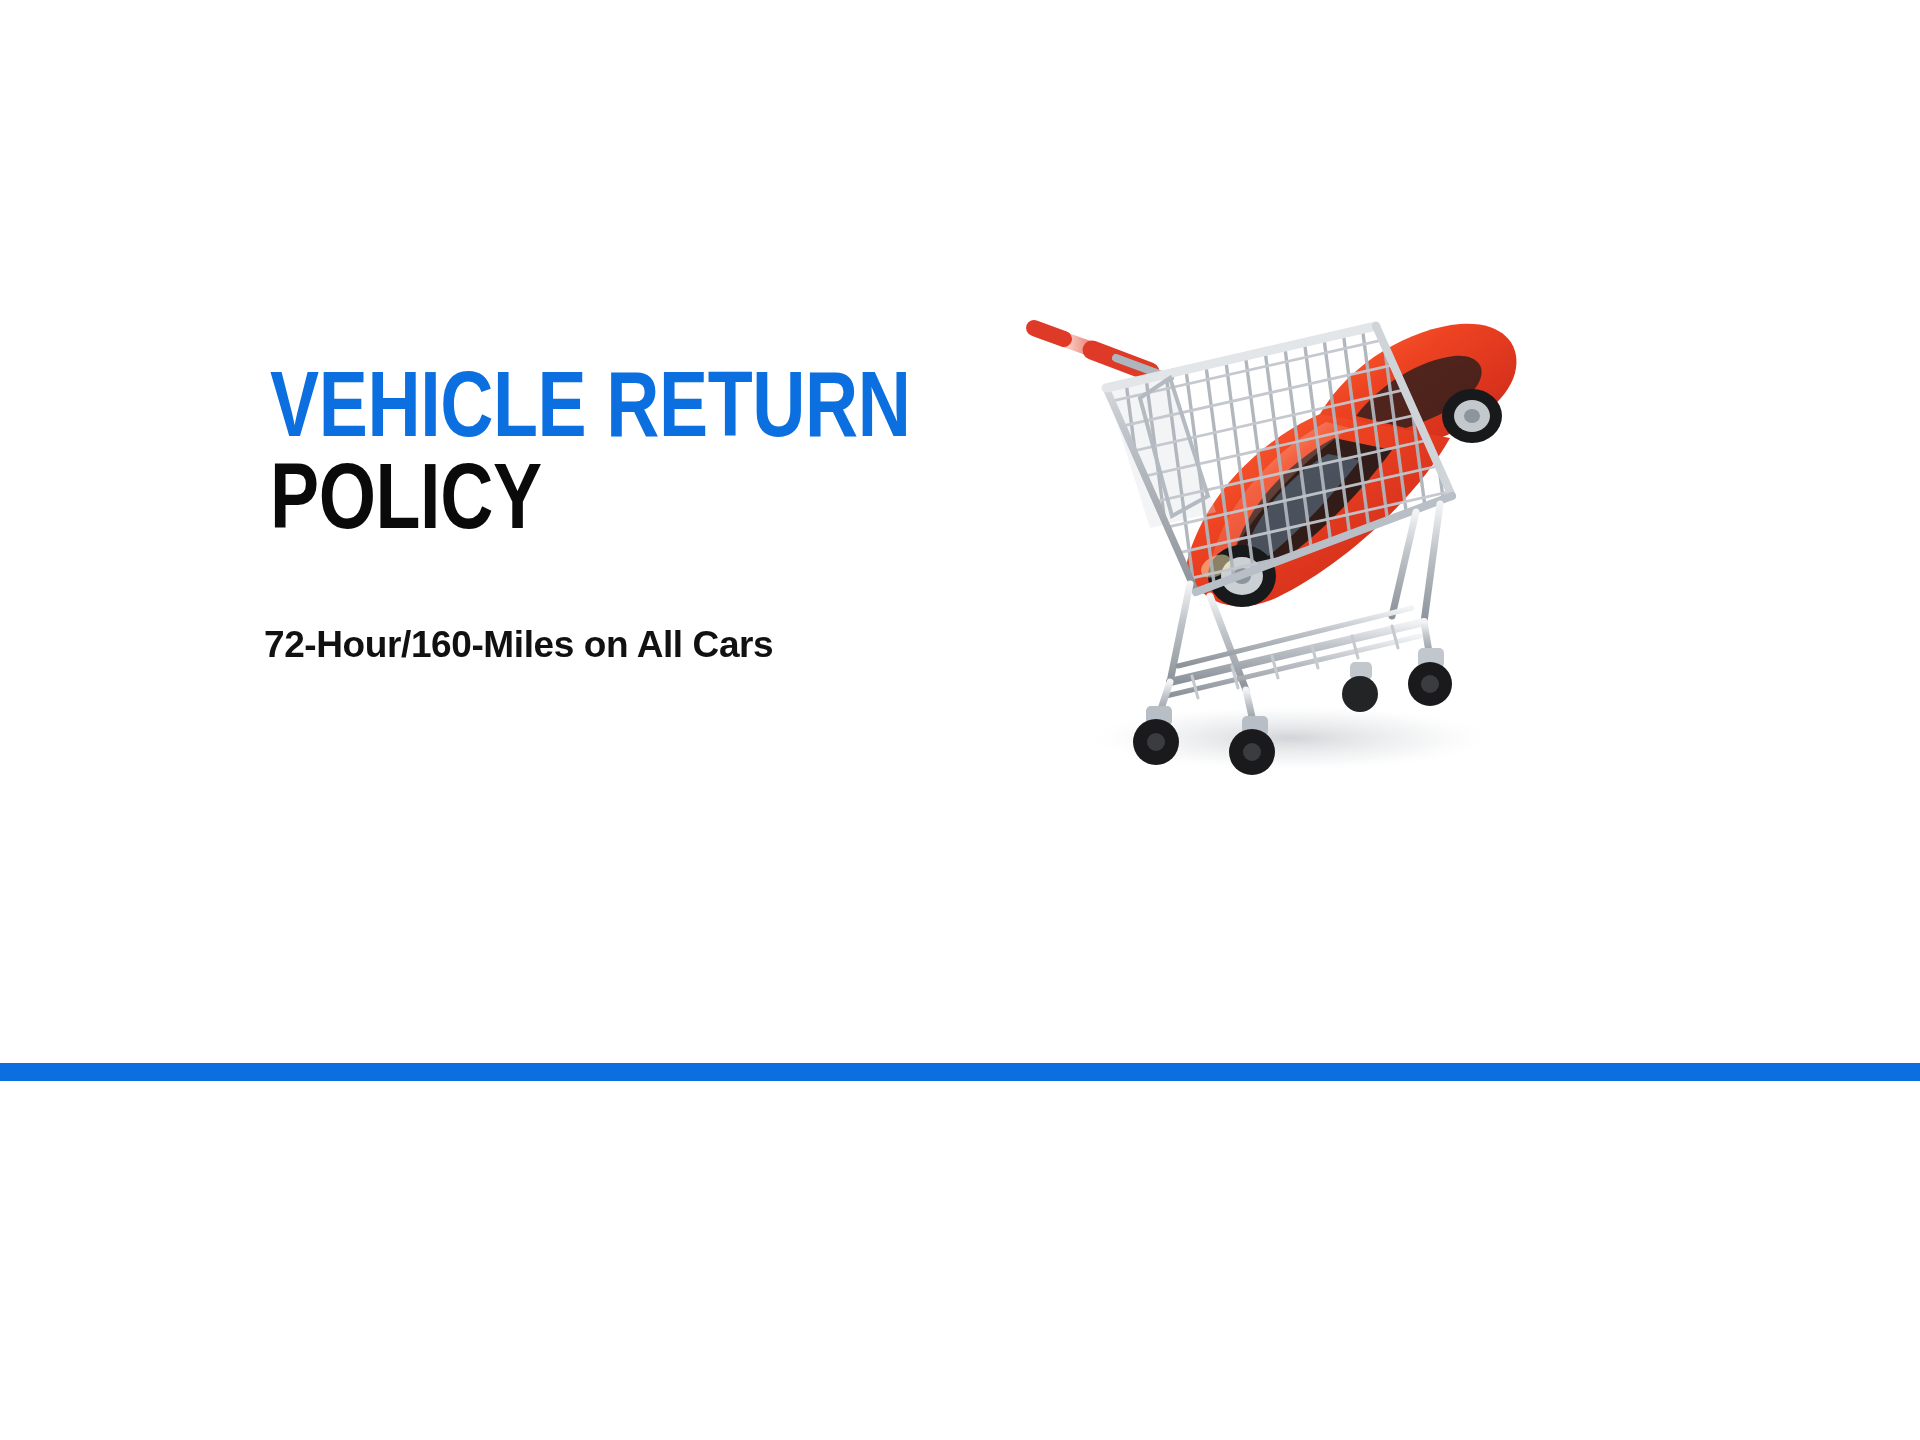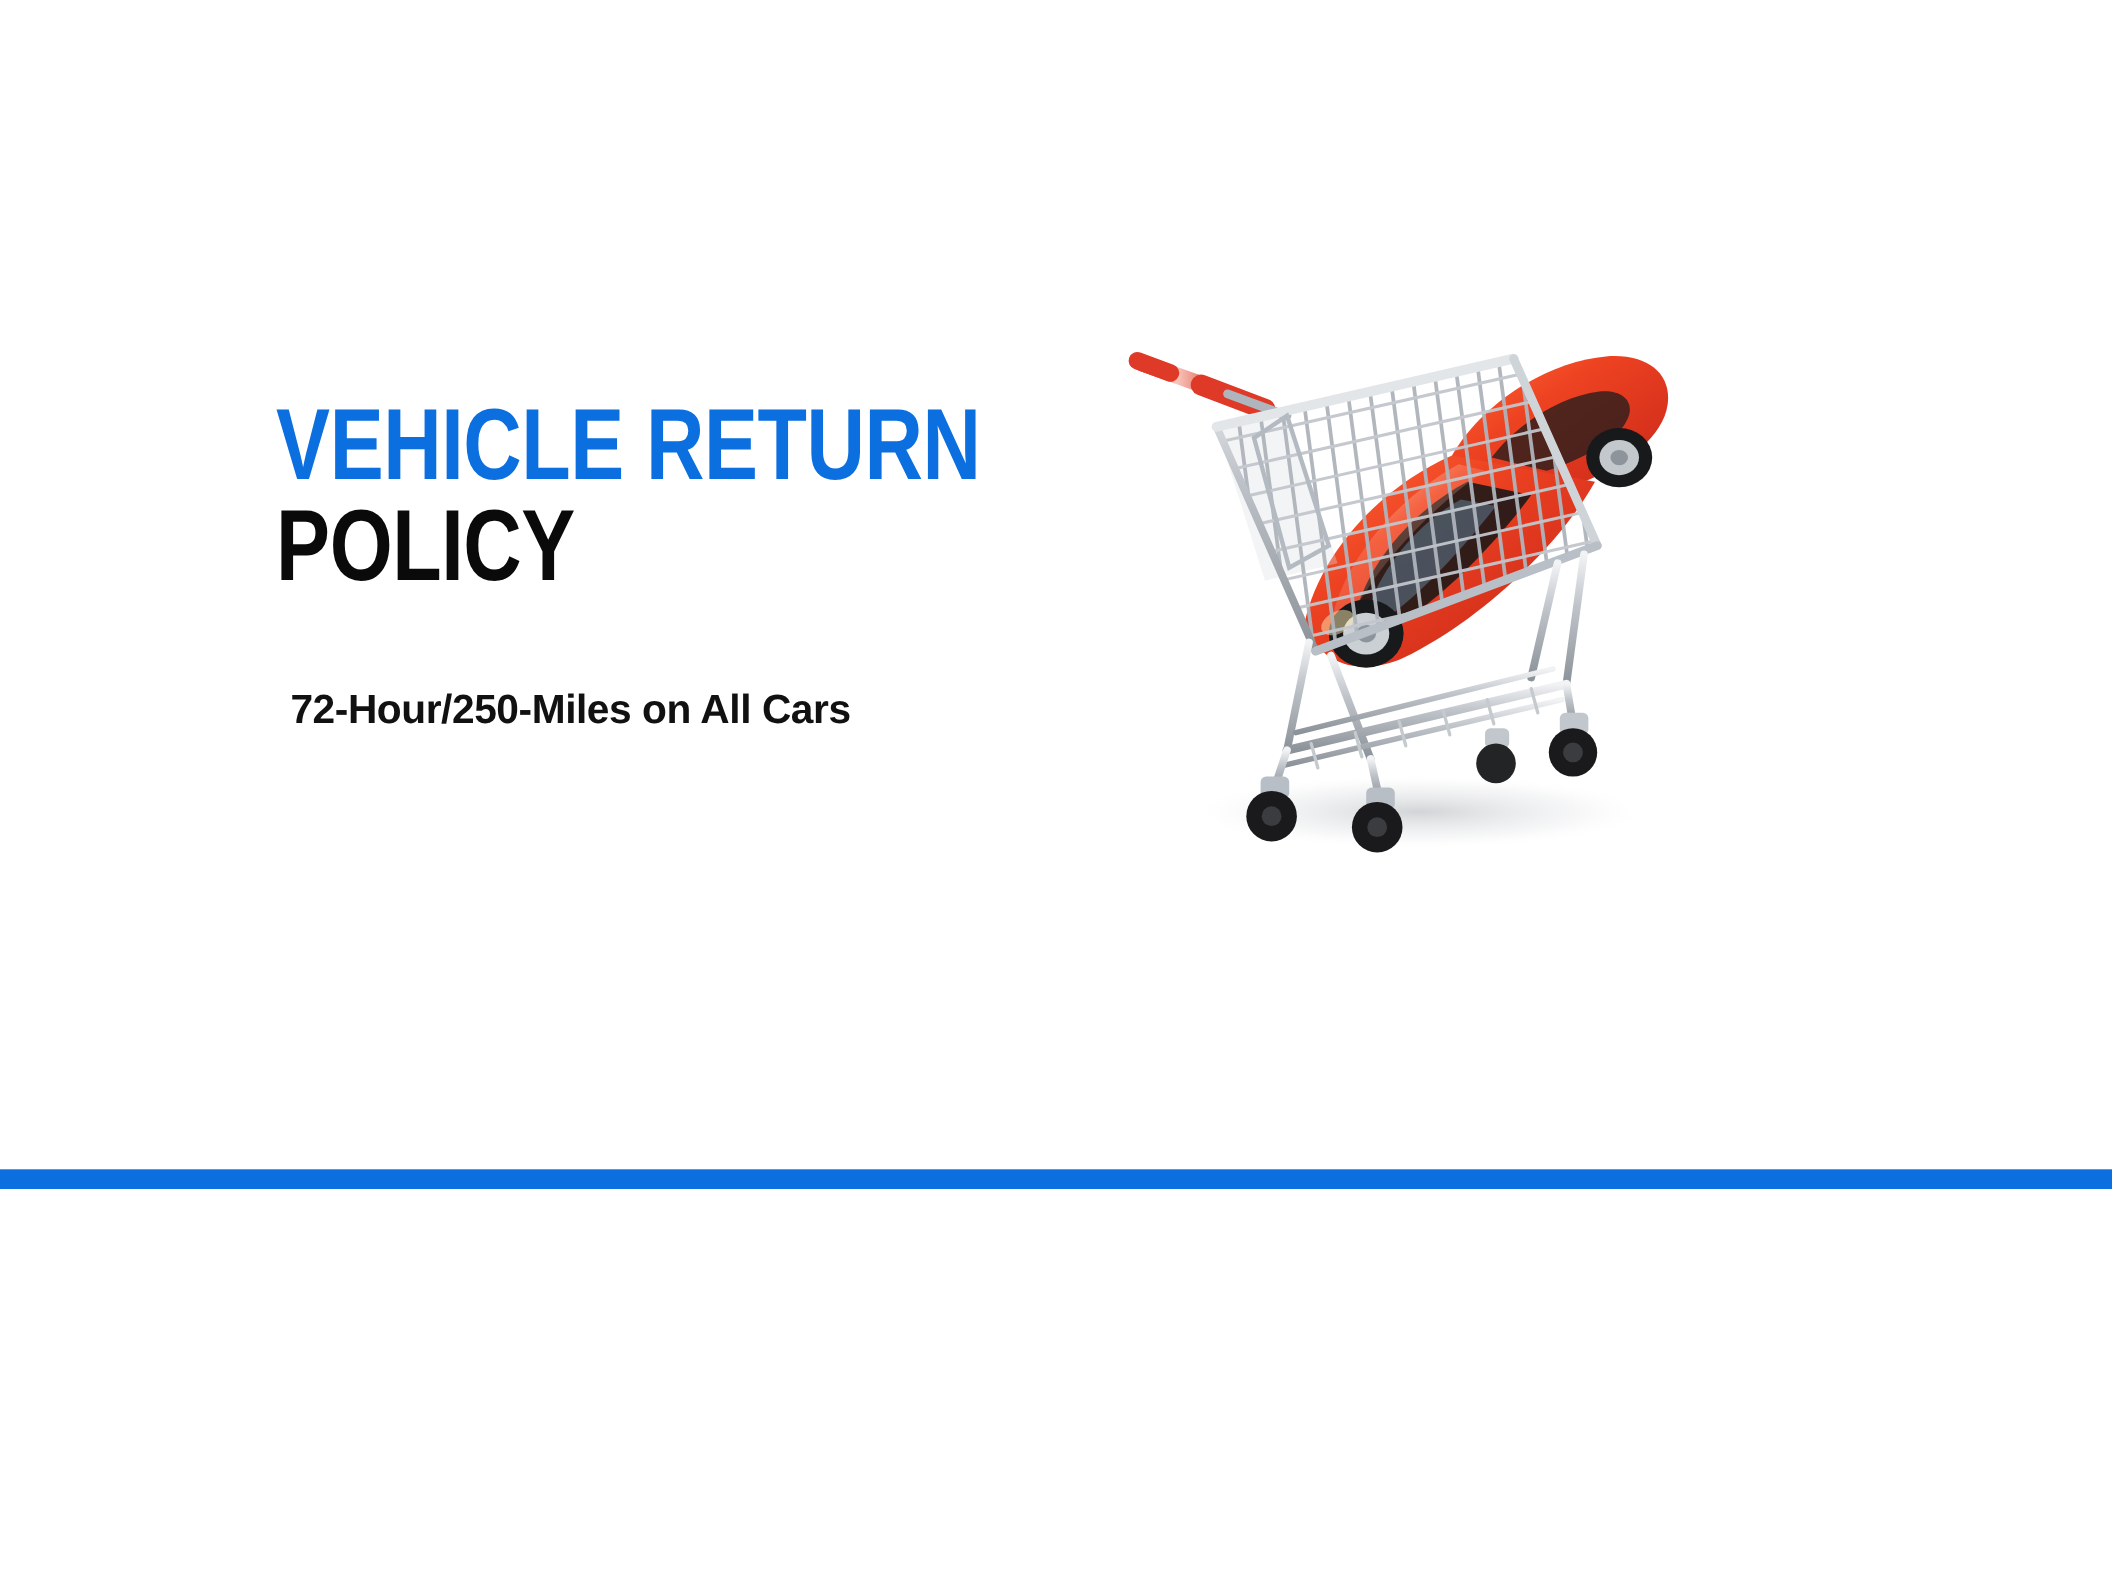--- a/index.html
+++ b/index.html
@@ -19,21 +19,21 @@
   #hero {
     position: absolute;
     left: 0; top: 0;
     width: 1920px;
     height: 1063px;
     background: #ffffff;
   }
 
   #headline-block {
     position: absolute;
-    left: 251px;
+    left: 270px;
     top: 362px;
     width: 700px;
   }
 
   .headline-line {
     font-family: "Liberation Sans Narrow", "Liberation Sans", sans-serif;
     font-weight: bold;
     font-size: 92px;
     line-height: 0.93;
     letter-spacing: -0.5px;
@@ -89,21 +89,21 @@
 </head>
 <body>
 
 <section id="hero">
 
   <div id="headline-block">
     <div class="headline-line l1">VEHICLE RETURN</div>
     <div class="headline-line l2">POLICY</div>
   </div>
 
-  <div id="subtitle">72-Hour/250-Miles on All Cars</div>
+  <div id="subtitle">72-Hour/160-Miles on All Cars</div>
 
   <figure id="photo">
     <svg viewBox="0 0 580 560" xmlns="http://www.w3.org/2000/svg">
       <defs>
         <linearGradient id="carBody" x1="0" y1="0" x2="1" y2="1">
           <stop offset="0%" stop-color="#FF6A3A"></stop>
           <stop offset="35%" stop-color="#EE4322"></stop>
           <stop offset="70%" stop-color="#D8321D"></stop>
           <stop offset="100%" stop-color="#A82213"></stop>
         </linearGradient>

